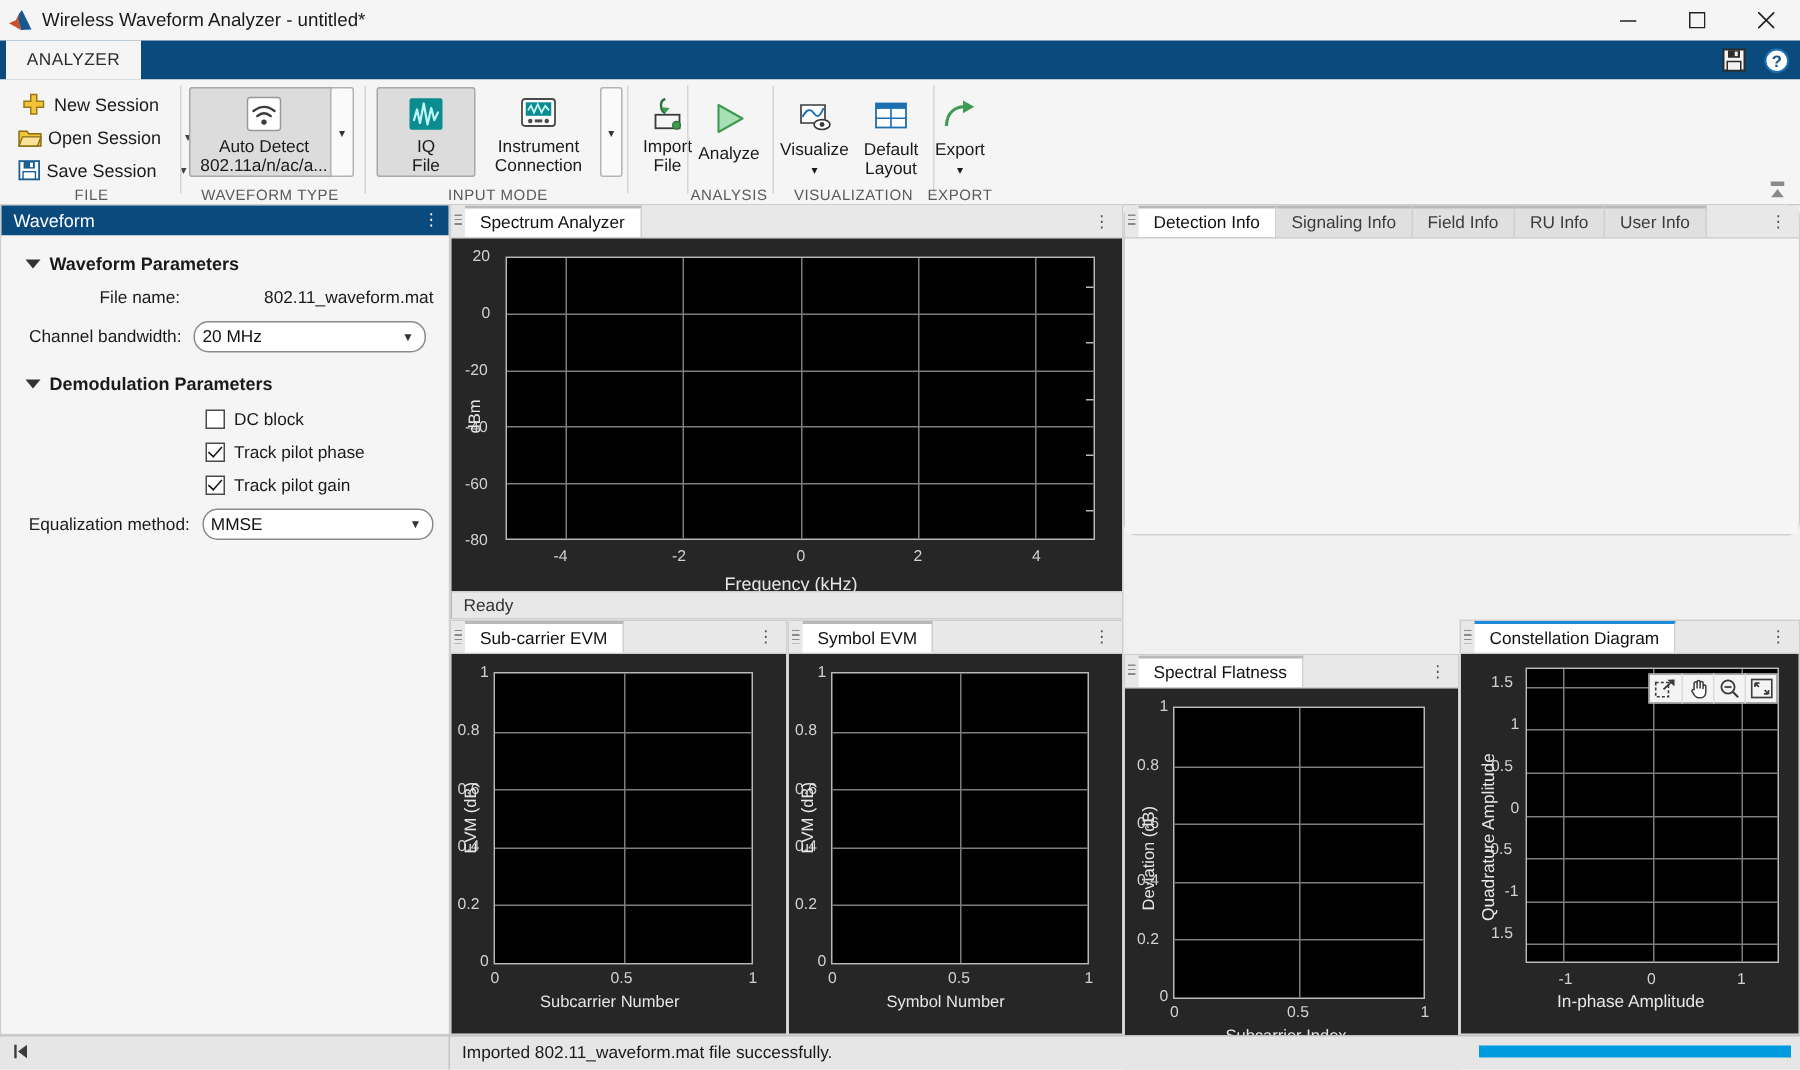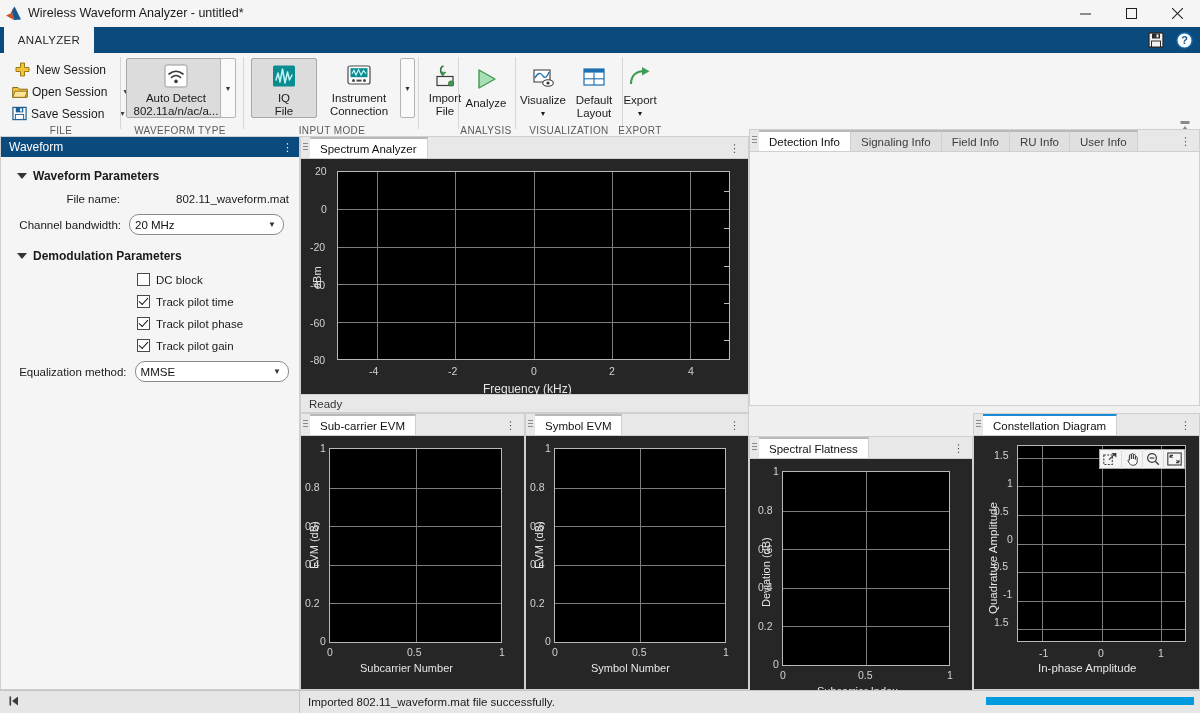--- a/index.html
+++ b/index.html
@@ -416,24 +416,20 @@
         <span class="tri"></span>
         <span>Demodulation Parameters</span>
       </div>
 
       <div class="cbrow">
         <span class="cbox"></span>
         <span class="cblabel">DC block</span>
       </div>
       <div class="cbrow">
         <span class="cbox checked"></span>
-        <span class="cblabel">Track pilot time</span>
-      </div>
-      <div class="cbrow">
-        <span class="cbox checked"></span>
         <span class="cblabel">Track pilot phase</span>
       </div>
       <div class="cbrow">
         <span class="cbox checked"></span>
         <span class="cblabel">Track pilot gain</span>
       </div>
 
       <div class="frow" style="margin-top:4px;">
         <div class="flabel" style="width:124px;">Equalization method:</div>
         <div class="fselect">
@@ -489,21 +485,21 @@
       <div class="tlabel" style="left:230px; top:206px;">0</div>
       <div class="tlabel" style="left:308px; top:206px;">2</div>
       <div class="tlabel" style="left:387px; top:206px;">4</div>
 
       <div class="axlabel" style="left:182px; top:223px; font-size:12px;">Frequency (kHz)</div>
       <div class="axlabel vert" style="left:10px; top:130px;">dBm</div>
       <div class="statusbar-plot">Ready</div>
     </div>
   </div>
 
-  <div class="panel" style="left:749px; top:129px; width:451px; height:277px;">
+  <div class="panel" style="left:749px; top:136px; width:451px; height:221px;border-radius:9px;">
     <div class="panel-tabbar">
       <span class="grip">
           <i></i>
         </span>
       <div class="ptab active">
         <span>Detection Info</span>
       </div>
       <div class="ptab">
         <span>Signaling Info</span>
       </div>

